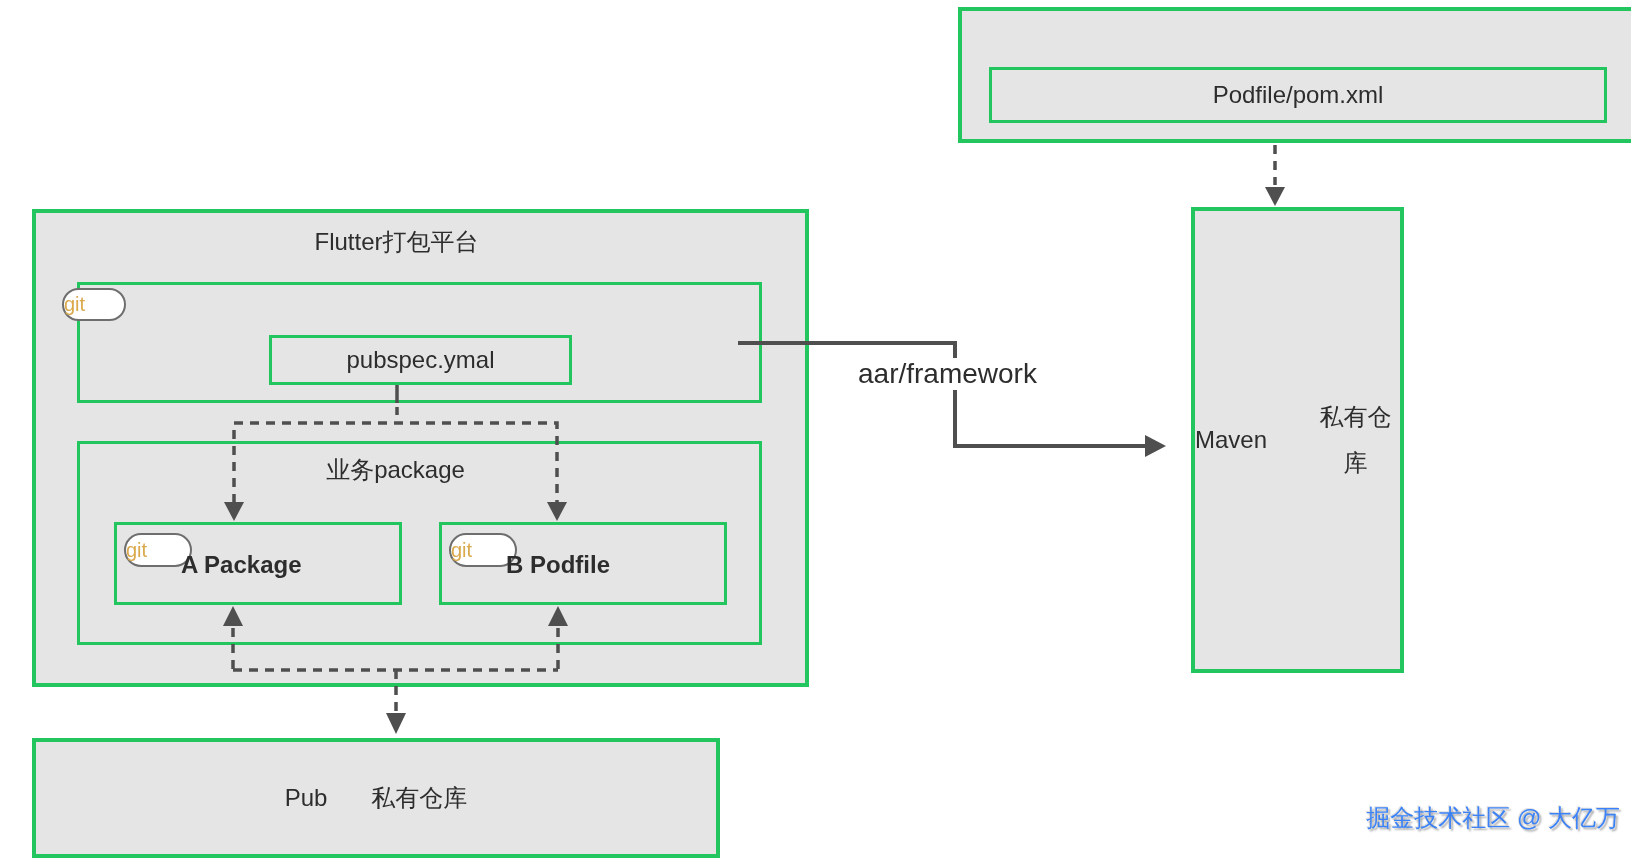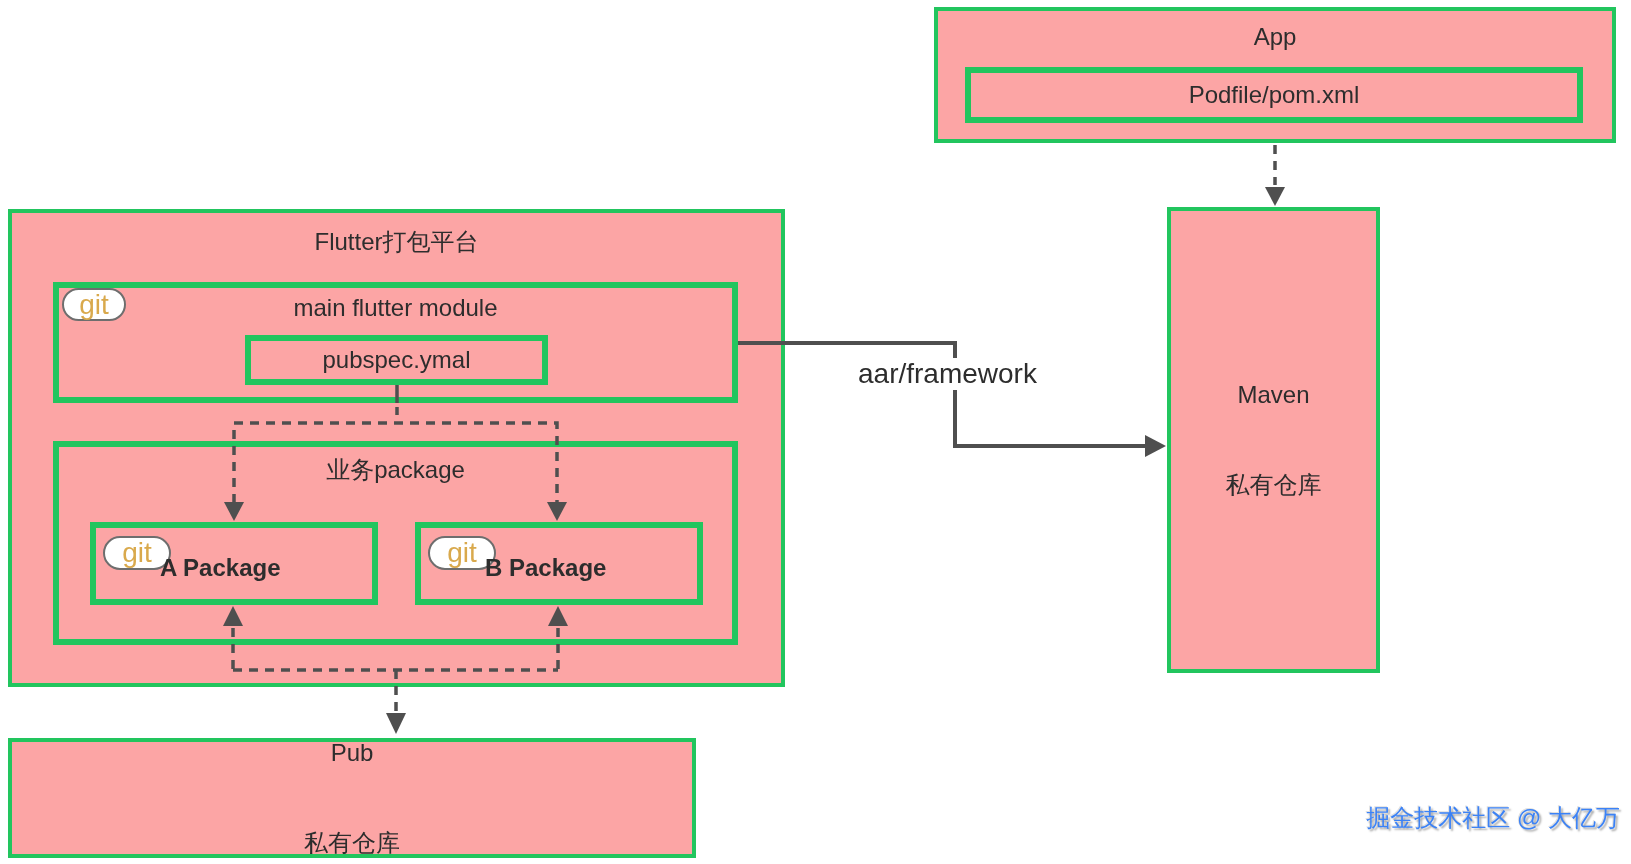--- a/index.html
+++ b/index.html
@@ -1,28 +1,28 @@
 <!DOCTYPE html>
 <html><head>
 <meta charset="utf-8">
 <style>
   html,body{margin:0;padding:0;background:#ffffff;}
   #canvas{
     position:relative;width:1631px;height:864px;background:#ffffff;overflow:hidden;
     font-family:"Liberation Sans","DejaVu Sans",sans-serif;color:#2d2d2d;
   }
-  .box{position:absolute;box-sizing:border-box;border:6px solid #22c55e;background:#fca5a5;}
+  .box{position:absolute;box-sizing:border-box;border:3px solid #22c55e;background:#e5e5e5;margin-left:24px;}
   .box.thick{border-width:4px;}
   .title{position:absolute;text-align:center;font-size:24px;line-height:34px;height:34px;color:#2d2d2d;}
   .badge{
     position:absolute;box-sizing:border-box;border:2px solid #6e6e6e;border-radius:17px;
-    background:#ffffff;color:#d9a94c;font-size:28px;text-align:center;
+    background:#ffffff;color:#d9a94c;font-size:20px;
   }
   .pkg-label{position:absolute;font-size:24px;color:#2d2d2d;line-height:40px;height:40px;}
-  .stack{display:flex;flex-direction:column;justify-content:center;align-items:center;gap:44px;}
+  .stack{display:flex;justify-content:center;align-items:center;gap:44px;}
   .stack span{font-size:24px;line-height:46px;text-align:center;}
   #svg-overlay{position:absolute;left:0;top:0;pointer-events:none;}
   #aar-label{
     position:absolute;left:858px;top:358px;width:164px;height:32px;background:#ffffff;
     font-size:28px;line-height:32px;text-align:center;color:#2d2d2d;
   }
   #watermark{
     position:absolute;left:1280px;top:802px;width:340px;text-align:right;
     font-size:24px;color:#3b82f6;
     text-shadow:2px 2px 2px #a6a6a6, -1px -1px 0 #e0e0e0;
@@ -45,46 +45,44 @@
   .pkg-name{left:64px;top:20px;font-weight:bold;}
   #maven-box{left:1167px;top:207px;width:213px;height:466px;}
   #pub-box{left:8px;top:738px;width:688px;height:120px;}
 </style>
 </head>
 <body>
 
 <div id="canvas">
 
   <div id="app-box" class="box thick"></div>
-  <div id="app-title" class="title">App</div>
   <div id="podfile-box" class="box">
     <span>Podfile/pom.xml</span>
   </div>
 
   <div id="flutter-box" class="box thick"></div>
   <div id="flutter-title" class="title">Flutter打包平台</div>
 
   <div id="main-module-box" class="box"></div>
   <div id="main-module-badge" class="badge">git</div>
-  <div id="main-module-title" class="title">main flutter module</div>
   <div id="pubspec-box" class="box">
     <span>pubspec.ymal</span>
   </div>
 
   <div id="business-box" class="box"></div>
   <div id="business-title" class="title">业务package</div>
 
   <div id="a-package-box" class="box">
     <div class="badge pkg-badge">git</div>
     <div class="pkg-label pkg-name">A Package</div>
   </div>
 
   <div id="b-package-box" class="box">
     <div class="badge pkg-badge">git</div>
-    <div class="pkg-label pkg-name">B Package</div>
+    <div class="pkg-label pkg-name">B Podfile</div>
   </div>
 
   <div id="maven-box" class="box thick stack">
     <span>Maven</span>
     <span>私有仓库</span>
   </div>
 
   <div id="pub-box" class="box thick stack">
     <span>Pub</span>
     <span>私有仓库</span>

